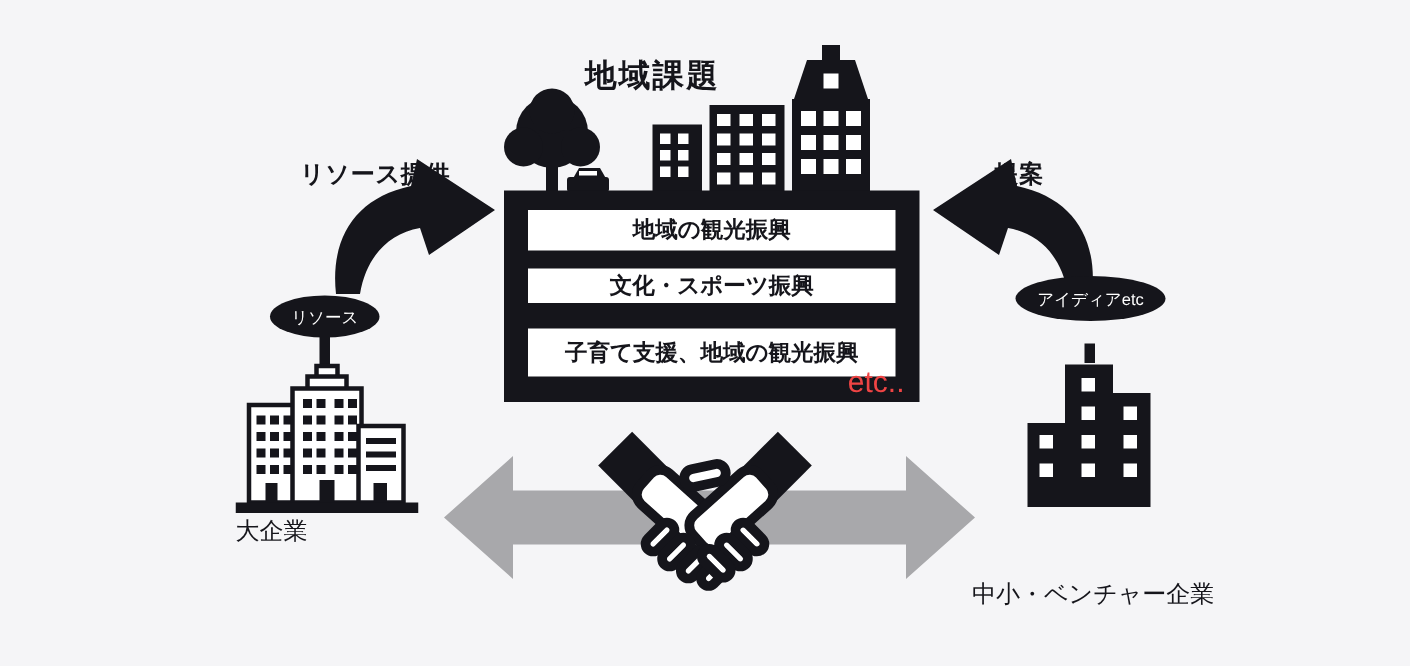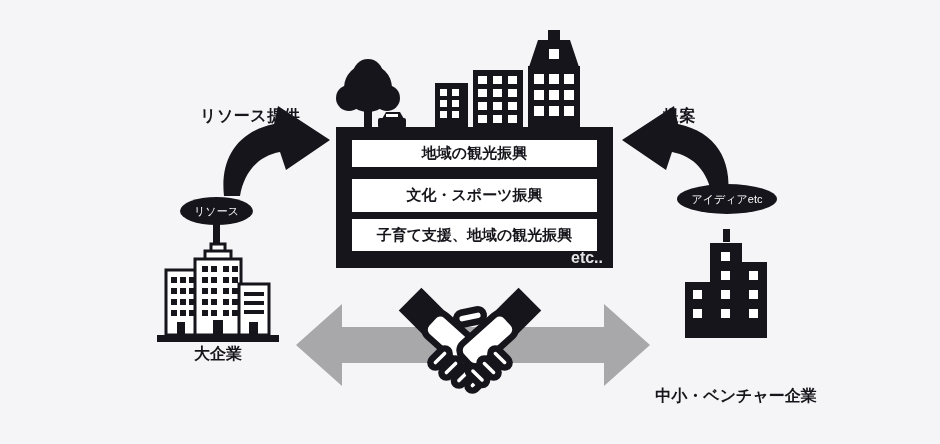--- a/index.html
+++ b/index.html
@@ -10,36 +10,37 @@
   }
   .abs { position:absolute; }
   .title { font-size:21px; font-weight:700; letter-spacing:1.5px; }
   .arrow-lbl { font-size:16px; font-weight:700; letter-spacing:0.5px; }
   .issues-box { background:#15151b; }
   .issue-row {
     position:absolute; left:16px; width:245px; background:#ffffff;
     display:flex; align-items:center; justify-content:center;
     font-size:15px; font-weight:700; color:#15151b;
   }
-  .etc { position:absolute; right:10px; bottom:1px; color:#e5e5e5; font-size:16px; font-weight:700; }
+  .etc { position:absolute; right:10px; bottom:1px; color:#ef4444; font-size:20px; font-weight:400; }
   .bubble {
     background:#15151b; color:#ffffff; border-radius:50%;
     display:flex; align-items:center; justify-content:center; font-size:11px;text-align:center;
   }
   .stem { background:#15151b; }
-  .entity-lbl { font-size:16px; font-weight:700; text-align:center; }
+  .entity-lbl { font-size:16px; font-weight:400; }
   .matching-lbl { font-size:16px; font-weight:700; letter-spacing:1px; text-align:center; }
   .flip { transform:scaleX(-1); }
   svg { display:block; }
 </style>
 </head>
 <body>
 
 <div class="canvas">
 
+  <div class="abs title" style="left:390px; top:36px;">地域課題</div>
 
   <svg class="abs" style="left:330px; top:28px;" width="290" height="100" viewBox="0 0 290 100">
     <g fill="#15151b">
       <circle cx="38" cy="60" r="24"></circle>
       <circle cx="38" cy="46" r="15"></circle>
       <circle cx="19" cy="70" r="13"></circle>
       <circle cx="57" cy="70" r="13"></circle>
       <rect x="34" y="78" width="8" height="22"></rect>
     </g>
     <g>
@@ -91,21 +92,21 @@
           <rect x="219" y="78" width="10" height="10"></rect>
           <rect x="234" y="78" width="10" height="10"></rect>
       </g>
     </g>
   </svg>
 
   <div class="abs issues-box" style="left:336px; top:127px; width:277px; height:141px;">
     <div class="issue-row" style="top:13px; height:27px;">
       <span>地域の観光振興</span>
     </div>
-    <div class="issue-row" style="top:52px; height:33px;">
+    <div class="issue-row" style="top:52px; height:23px;">
       <span>文化・スポーツ振興</span>
     </div>
     <div class="issue-row" style="top:92px; height:32px;">
       <span>子育て支援、地域の観光振興</span>
     </div>
     <div class="etc">etc..</div>
   </div>
 
   <div class="abs arrow-lbl" style="left:200px; top:106px;">リソース提供</div>
   <svg class="abs" style="left:218px; top:98px;" width="116" height="100" viewBox="0 0 116 100">

